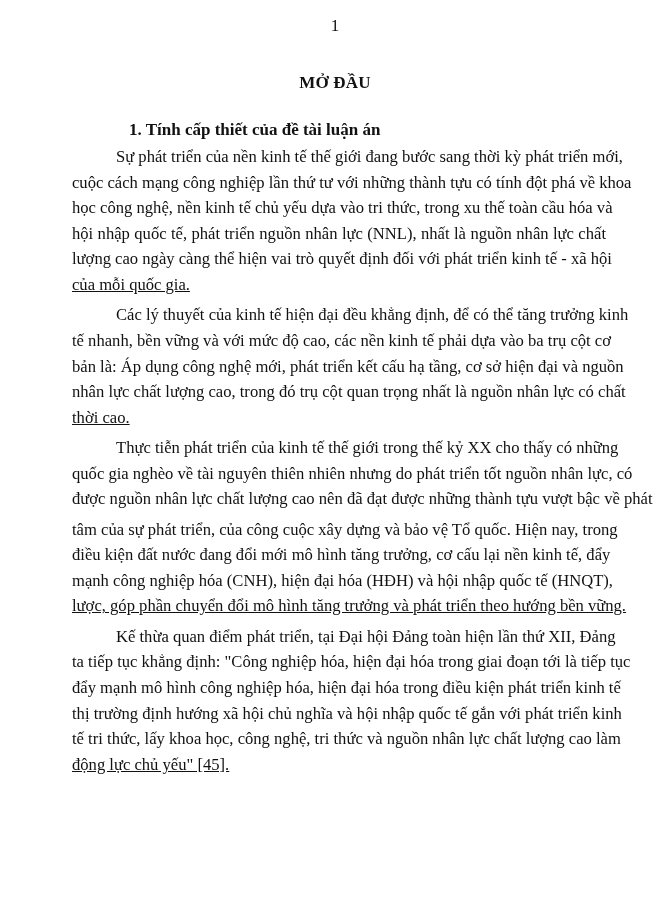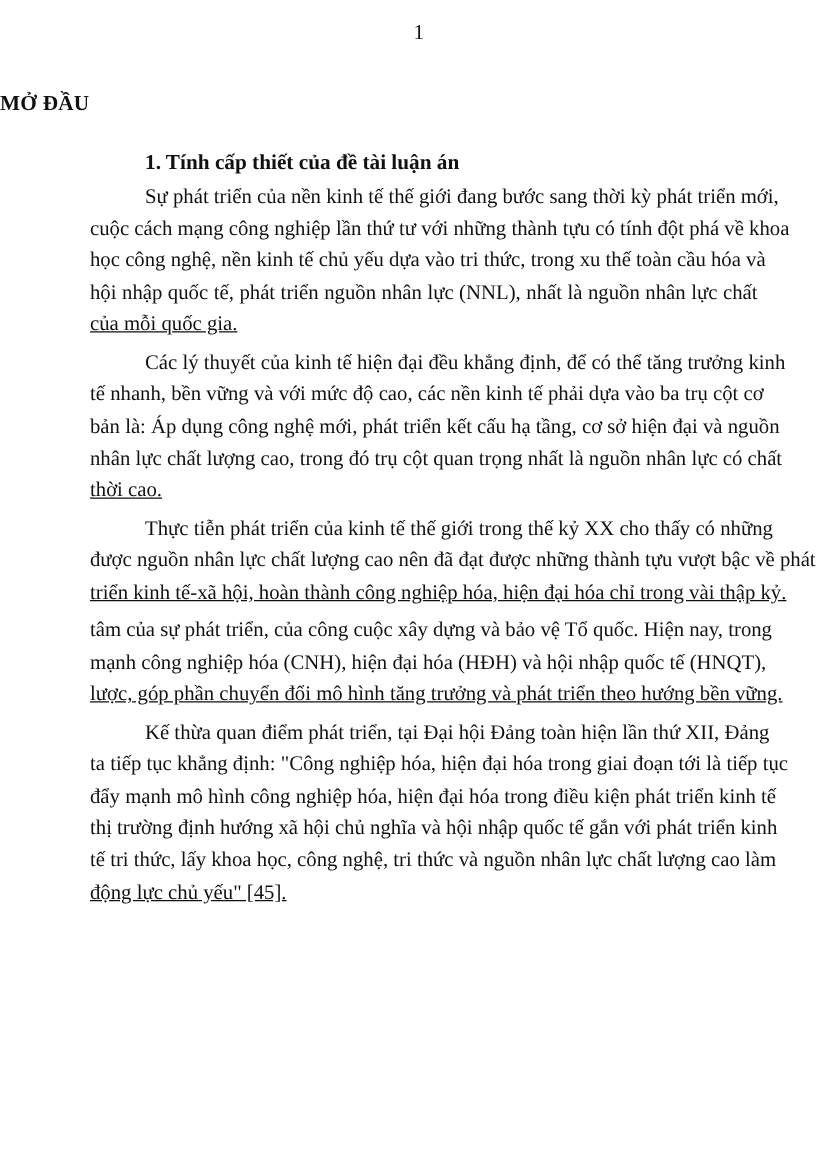--- a/index.html
+++ b/index.html
@@ -1,57 +1,59 @@
 <!DOCTYPE html>
 <html><head>
 <meta charset="utf-8">
 <style>
   html, body { margin: 0; padding: 0; background: #ffffff; }
   body { width: 670px; height: 922px; overflow: hidden; position: relative;
          font-family: "Liberation Serif", "DejaVu Serif", serif; color: #111; }
   .page-number { position: absolute; top: 16px; left: 0; width: 670px; text-align: center;
                  font-size: 17px; }
-  .title { position: absolute; top: 73px; left: 0; width: 670px; 
+  .title { position: absolute; top: 73px; left: 0; width: 670px; text-align: center;
            font-size: 17px; font-weight: bold; letter-spacing: 0.2px; }
-  .heading { position: absolute; top: 120px; left: 116px; font-size: 17px; font-weight: bold; }
+  .heading { position: absolute; top: 120px; left: 129px; font-size: 17px; font-weight: bold; }
   .body { position: absolute; top: 144px; left: 72px; width: 534px; }
   .para { font-size: 16.6px; line-height: 25.6px; margin: 0 0 4.8px 0; text-align: justify; }
   .line { display: block; white-space: nowrap; text-align-last: justify; }
   .line.first { padding-left: 44px; }
   .line.last { text-align-last: left; text-decoration: underline; }
 </style>
 </head>
 <body>
 
 <div class="page-number">1</div>
 <div class="title">MỞ ĐẦU</div>
 <div class="heading">1. Tính cấp thiết của đề tài luận án</div>
 
 <div class="body">
   <p class="para">
     <span class="line first">Sự phát triển của nền kinh tế thế giới đang bước sang thời kỳ phát triển mới,</span>
     <span class="line">cuộc cách mạng công nghiệp lần thứ tư với những thành tựu có tính đột phá về khoa</span>
     <span class="line">học công nghệ, nền kinh tế chủ yếu dựa vào tri thức, trong xu thế toàn cầu hóa và</span>
     <span class="line">hội nhập quốc tế, phát triển nguồn nhân lực (NNL), nhất là nguồn nhân lực chất</span>
+    <span class="line">lượng cao ngày càng thể hiện vai trò quyết định đối với phát triển kinh tế - xã hội</span>
     <span class="line last">của mỗi quốc gia.</span>
   </p>
   <p class="para">
     <span class="line first">Các lý thuyết của kinh tế hiện đại đều khẳng định, để có thể tăng trưởng kinh</span>
     <span class="line">tế nhanh, bền vững và với mức độ cao, các nền kinh tế phải dựa vào ba trụ cột cơ</span>
     <span class="line">bản là: Áp dụng công nghệ mới, phát triển kết cấu hạ tầng, cơ sở hiện đại và nguồn</span>
     <span class="line">nhân lực chất lượng cao, trong đó trụ cột quan trọng nhất là nguồn nhân lực có chất</span>
     <span class="line last">thời cao.</span>
   </p>
   <p class="para">
     <span class="line first">Thực tiễn phát triển của kinh tế thế giới trong thế kỷ XX cho thấy có những</span>
+    <span class="line">quốc gia nghèo về tài nguyên thiên nhiên nhưng do phát triển tốt nguồn nhân lực, có</span>
     <span class="line">được nguồn nhân lực chất lượng cao nên đã đạt được những thành tựu vượt bậc về phát</span>
-    <span class="line last">triển kinh tế-xã hội, hoàn thành công nghiệp hóa, hiện đại hóa chỉ trong vài thập kỷ.</span>
   </p>
   <p class="para">
     <span class="line">tâm của sự phát triển, của công cuộc xây dựng và bảo vệ Tổ quốc. Hiện nay, trong</span>
+    <span class="line">điều kiện đất nước đang đổi mới mô hình tăng trưởng, cơ cấu lại nền kinh tế, đẩy</span>
     <span class="line">mạnh công nghiệp hóa (CNH), hiện đại hóa (HĐH) và hội nhập quốc tế (HNQT),</span>
     <span class="line last">lược, góp phần chuyển đổi mô hình tăng trưởng và phát triển theo hướng bền vững.</span>
   </p>
   <p class="para">
     <span class="line first">Kế thừa quan điểm phát triển, tại Đại hội Đảng toàn hiện lần thứ XII, Đảng</span>
     <span class="line">ta tiếp tục khẳng định: "Công nghiệp hóa, hiện đại hóa trong giai đoạn tới là tiếp tục</span>
     <span class="line">đẩy mạnh mô hình công nghiệp hóa, hiện đại hóa trong điều kiện phát triển kinh tế</span>
     <span class="line">thị trường định hướng xã hội chủ nghĩa và hội nhập quốc tế gắn với phát triển kinh</span>
     <span class="line">tế tri thức, lấy khoa học, công nghệ, tri thức và nguồn nhân lực chất lượng cao làm</span>
     <span class="line last">động lực chủ yếu" [45].</span>

